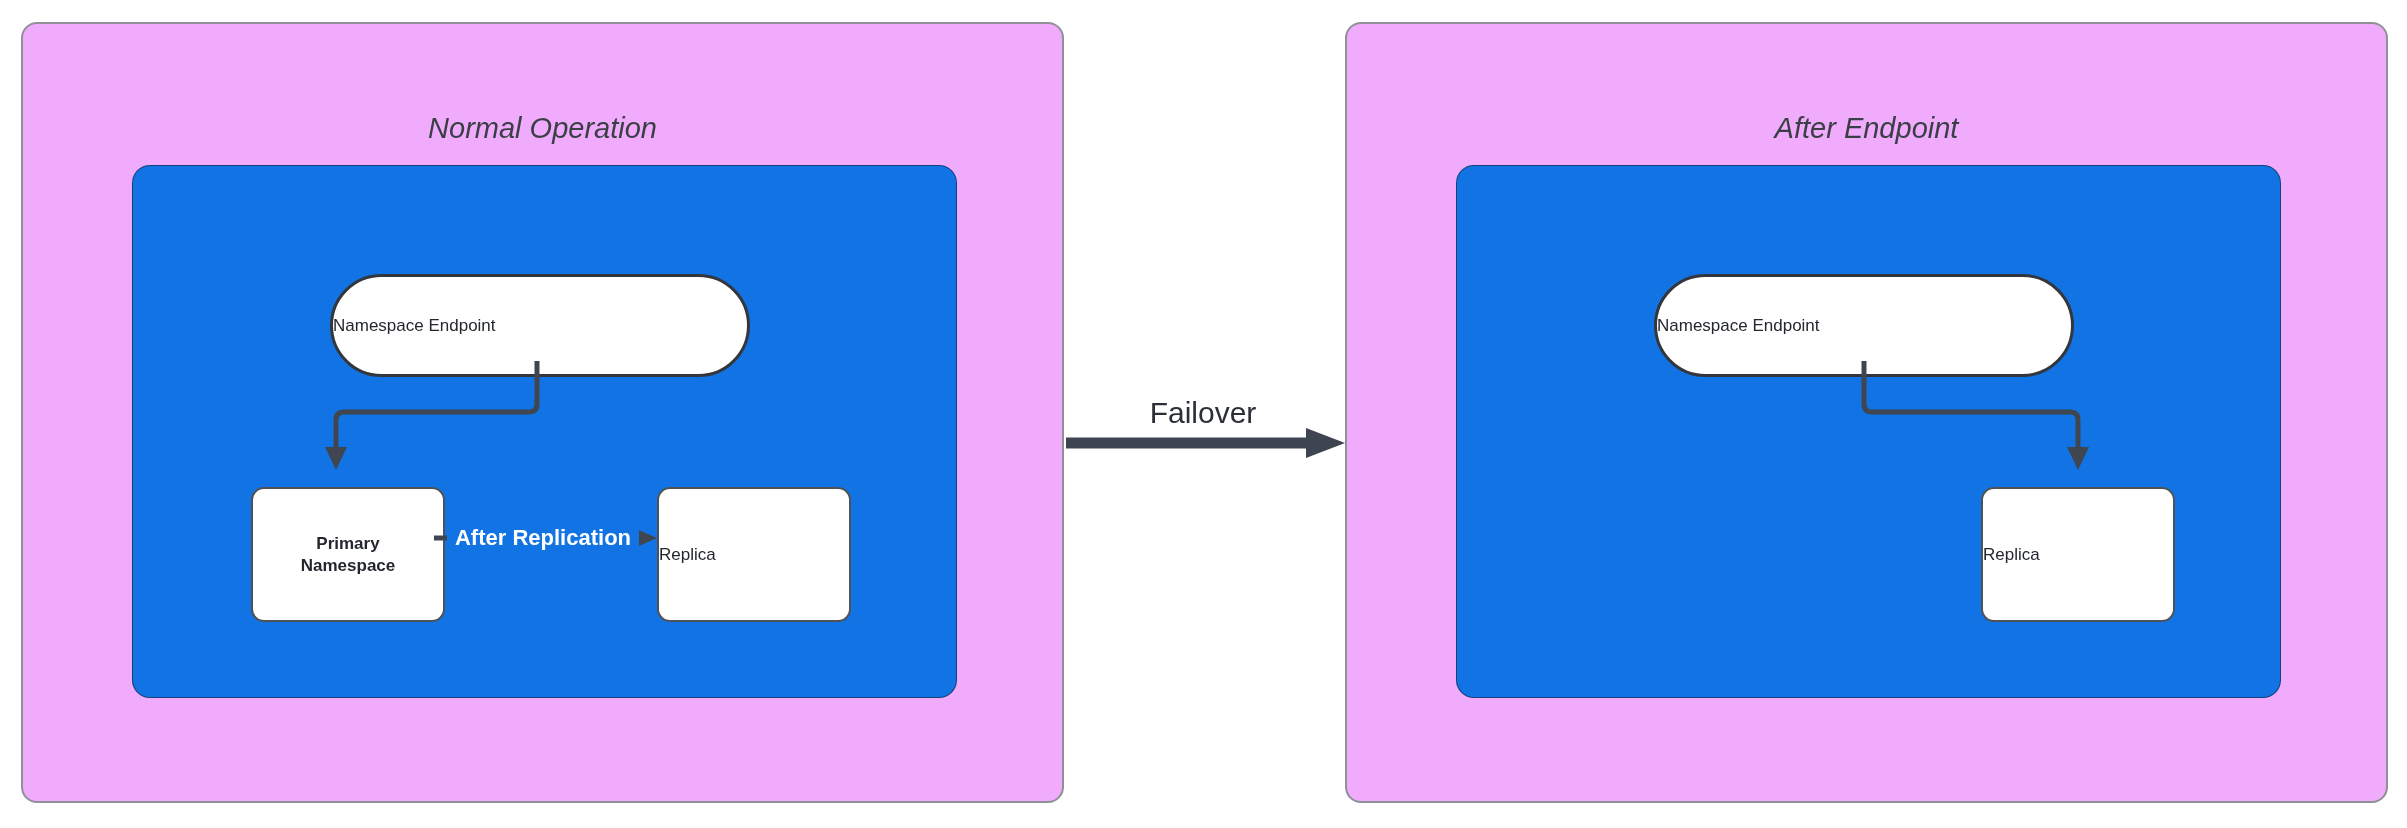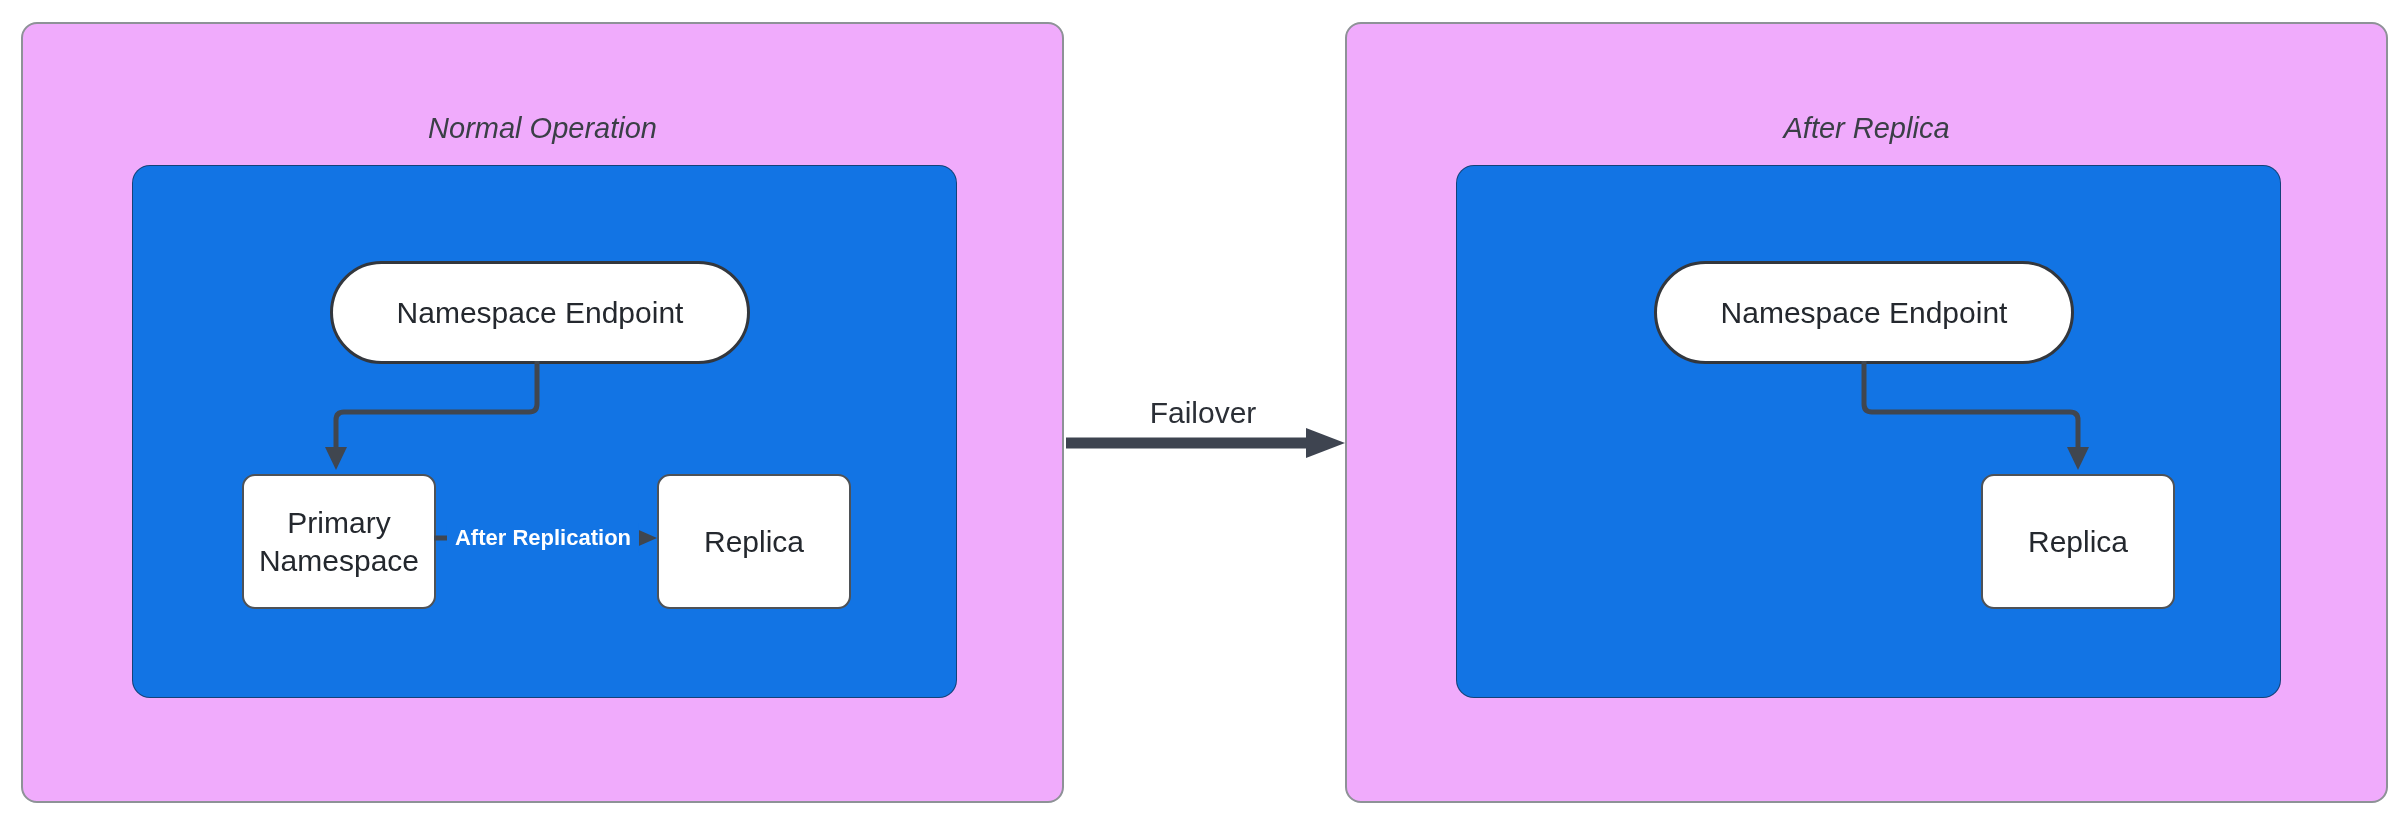--- a/index.html
+++ b/index.html
@@ -30,33 +30,33 @@
     position:absolute;top:88px;left:50%;transform:translateX(-50%);
     font-style:italic;font-size:29px;color:#3A3F46;white-space:nowrap;
   }
 
   .cluster{
     position:absolute;top:141px;left:109px;width:825px;height:533px;
     background:var(--blue);border:1px solid rgba(20,25,35,.55);border-radius:18px;
   }
 
   .node{
-    position:absolute;display:flex;align-items:center;justify-content:center;
+    position:absolute;display:flex;align-items:center;
     text-align:center;background:#ffffff;color:#24282E;
-    font-size:30px;line-height:1.25;
+    font-size:17px;line-height:1.25;margin-top:13px;
   }
   .pill{
     left:197px;top:95px;width:420px;height:103px;border-radius:52px;
     border:3px solid var(--pill-border);
   }
   .box{
     width:194px;height:135px;border-radius:13px;border:2px solid var(--node-border);
     top:308px;
   }
-  .box.primary{left:109px;padding:0 14px;}
+  .box.primary{left:118px;padding:0 14px;font-weight:bold;}
   .box.replica-l{left:524px;}
   .box.recovering{
     left:109px;background:var(--recovering-bg);border:2px solid var(--recovering-border);
     color:var(--recovering-text);font-style:italic;
   }
   .box.replica-r{left:524px;}
 
   .edge-label{
     position:absolute;transform:translate(-50%,-50%);white-space:nowrap;
   }
@@ -88,21 +88,21 @@
       <div class="node box primary">
         <span>Primary Namespace</span>
       </div>
       <div class="node box replica-l">
         <span>Replica</span>
       </div>
     </div>
   </div>
 
   <div class="panel right">
-    <div class="panel-title">After Replica</div>
+    <div class="panel-title">After Endpoint</div>
     <div class="cluster">
       <div class="node pill">
         <span>Namespace Endpoint</span>
       </div>
       <div class="node box replica-r">
         <span>Replica</span>
       </div>
     </div>
   </div>
 

